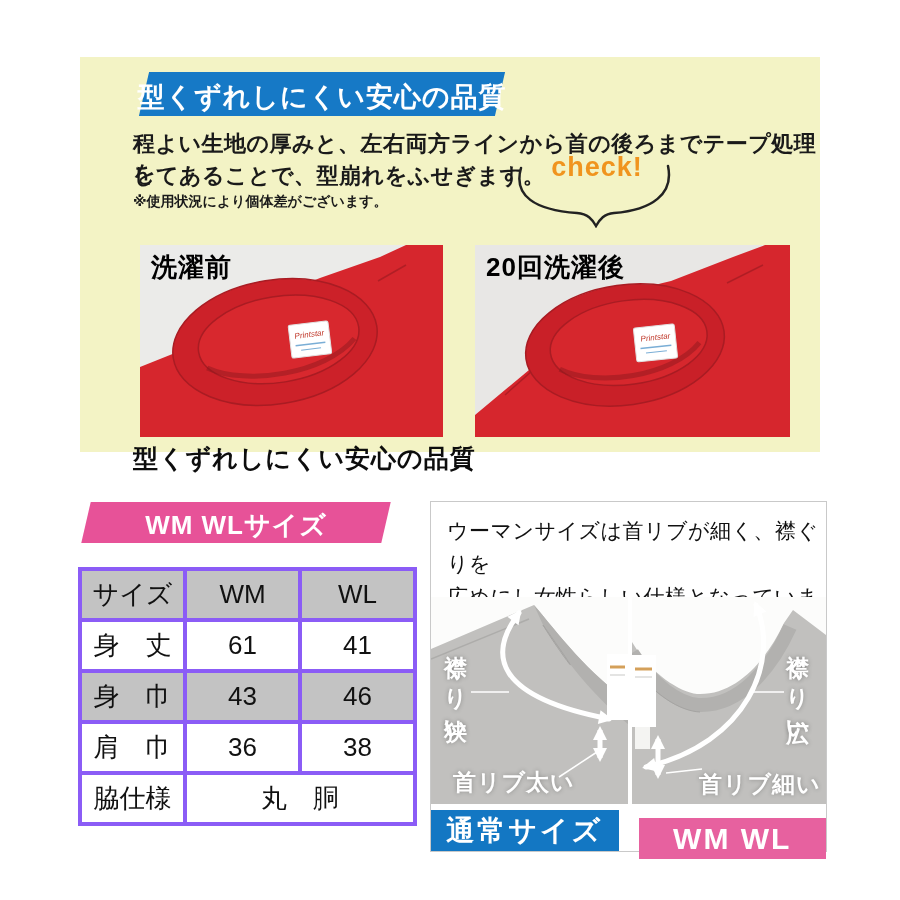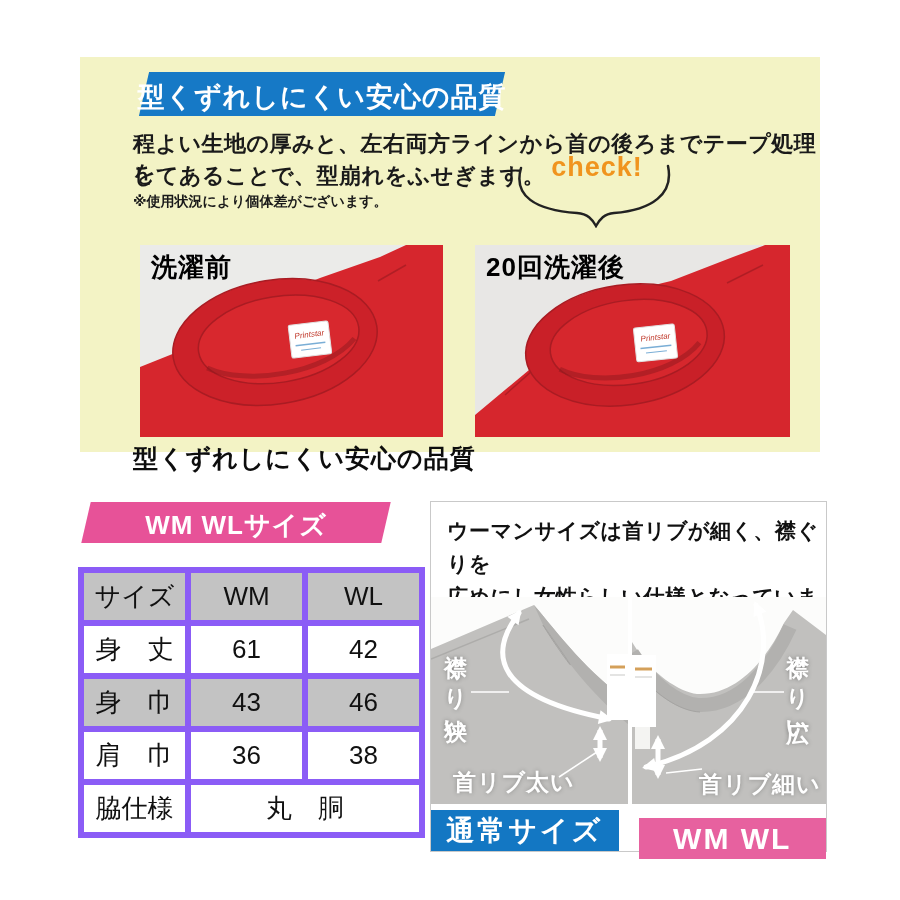--- a/index.html
+++ b/index.html
@@ -29,33 +29,33 @@
 
   
   .size-banner{position:absolute;left:86px;top:502px;width:300px;height:41px;
                background:var(--banner_pink,#e75298);transform:skewX(-13deg);}
   .size-banner-text{position:absolute;left:80px;top:508px;width:312px;color:#fff;
                font-weight:bold;font-size:26px;letter-spacing:1px;text-align:center;}
 
   
   .size-table{position:absolute;left:78px;top:567px;border-collapse:collapse;
               table-layout:fixed;width:327px;}
-  .size-table td,.size-table th{border:6px solid #8b5cf6;text-align:center;vertical-align:middle;
+  .size-table td,.size-table th{border:4px solid #8b5cf6;text-align:center;vertical-align:middle;
               height:47px;font-size:26px;font-weight:normal;color:#111;padding:0;}
   .size-table{border:3px solid #111;}
   .size-table .c0{width:101px;}
   .size-table .c1{width:111px;}
   .size-table .c2{width:111px;}
   .row-gray{background:var(--table_gray,#c3c3c3);}
   .row-white{background:#fff;}
 
   
   .woman-panel{position:absolute;left:430px;top:501px;width:397px;height:351px;
                background:#fff;border:1px solid #c9c9c9;box-sizing:border-box;}
-  .w-text{position:absolute;left:16px;top:12px;font-weight:bold;font-size:21px;
+  .w-text{position:absolute;left:16px;top:12px;font-weight:normal;font-size:21px;
           line-height:33px;color:#111;letter-spacing:0.5px;}
   .w-photo{position:absolute;left:0;top:95px;width:395px;height:207px;background:#fff;}
   .w-half{position:absolute;top:0;height:207px;}
   .w-half-left{left:0;width:197px;}
   .w-half-right{left:201px;width:194px;}
   .w-overlay{position:absolute;color:#fff;font-weight:bold;
              text-shadow:0 0 4px rgba(40,40,40,0.35);}
   .w-vert{writing-mode:vertical-rl;text-orientation:upright;font-size:23px;letter-spacing:4px;line-height:1;}
   .collar-narrow{left:13px;top:40px;}
   .collar-wide{left:355px;top:40px;}
@@ -140,21 +140,21 @@
   <table class="size-table">
     <tbody>
         <tr class="row-gray">
       <th class="c0">サイズ</th>
       <th class="c1">WM</th>
       <th class="c2">WL</th>
     </tr>
     <tr class="row-white">
       <td>身　丈</td>
       <td>61</td>
-      <td>42</td>
+      <td>41</td>
     </tr>
     <tr class="row-gray">
       <td>身　巾</td>
       <td>43</td>
       <td>46</td>
     </tr>
     <tr class="row-white">
       <td>肩　巾</td>
       <td>36</td>
       <td>38</td>

